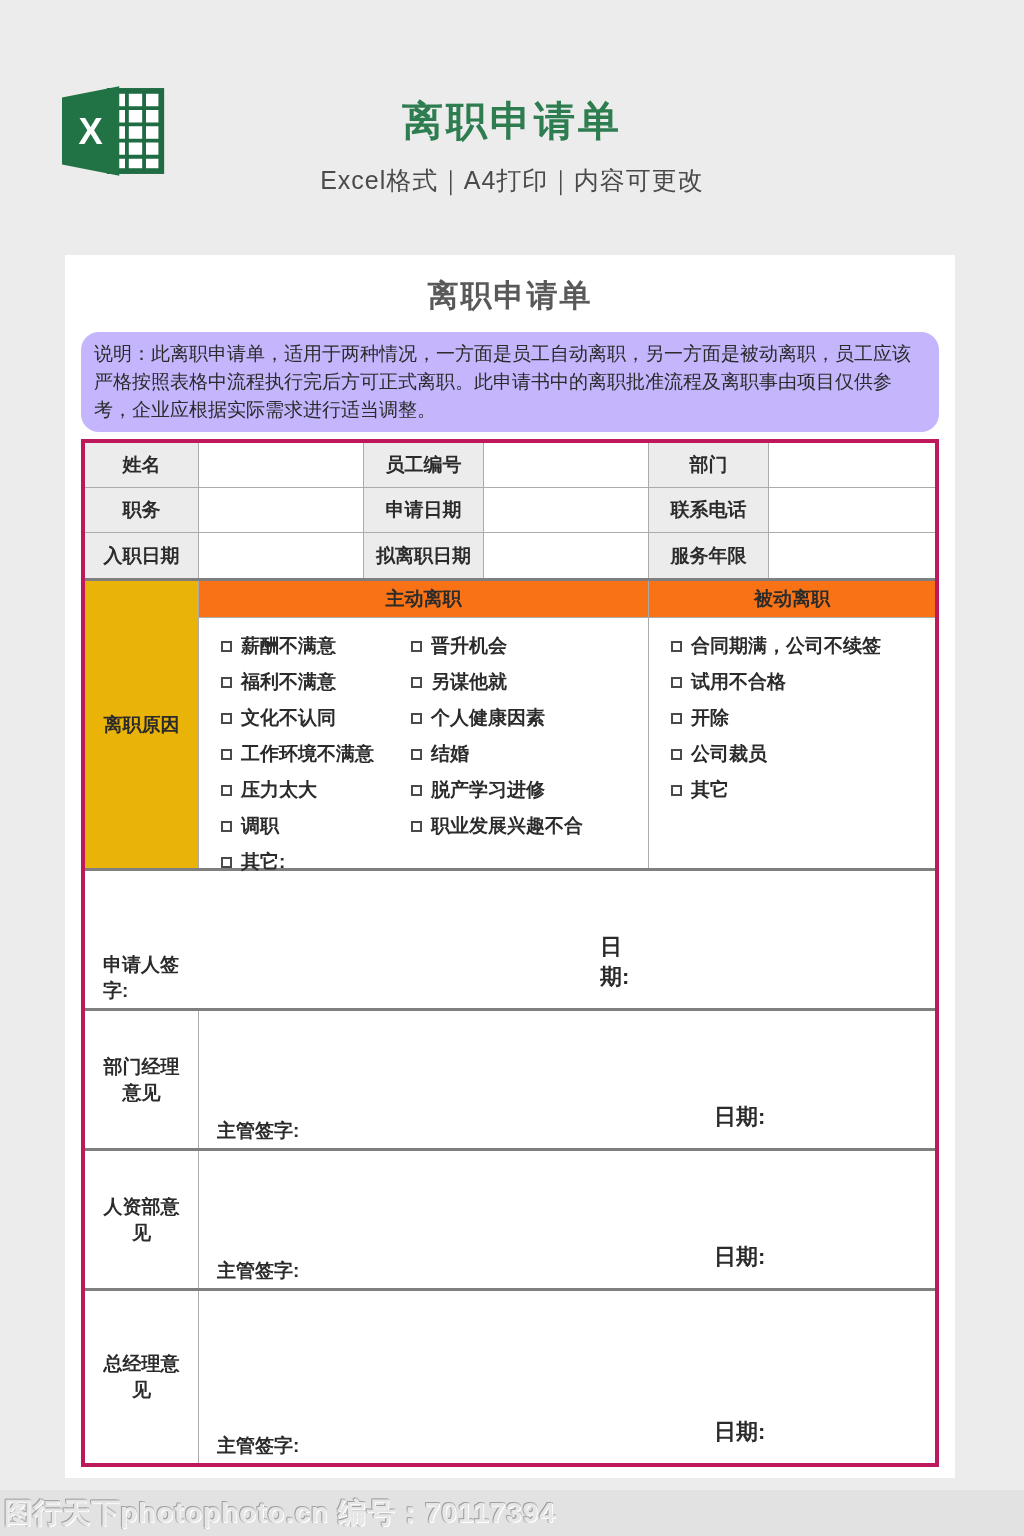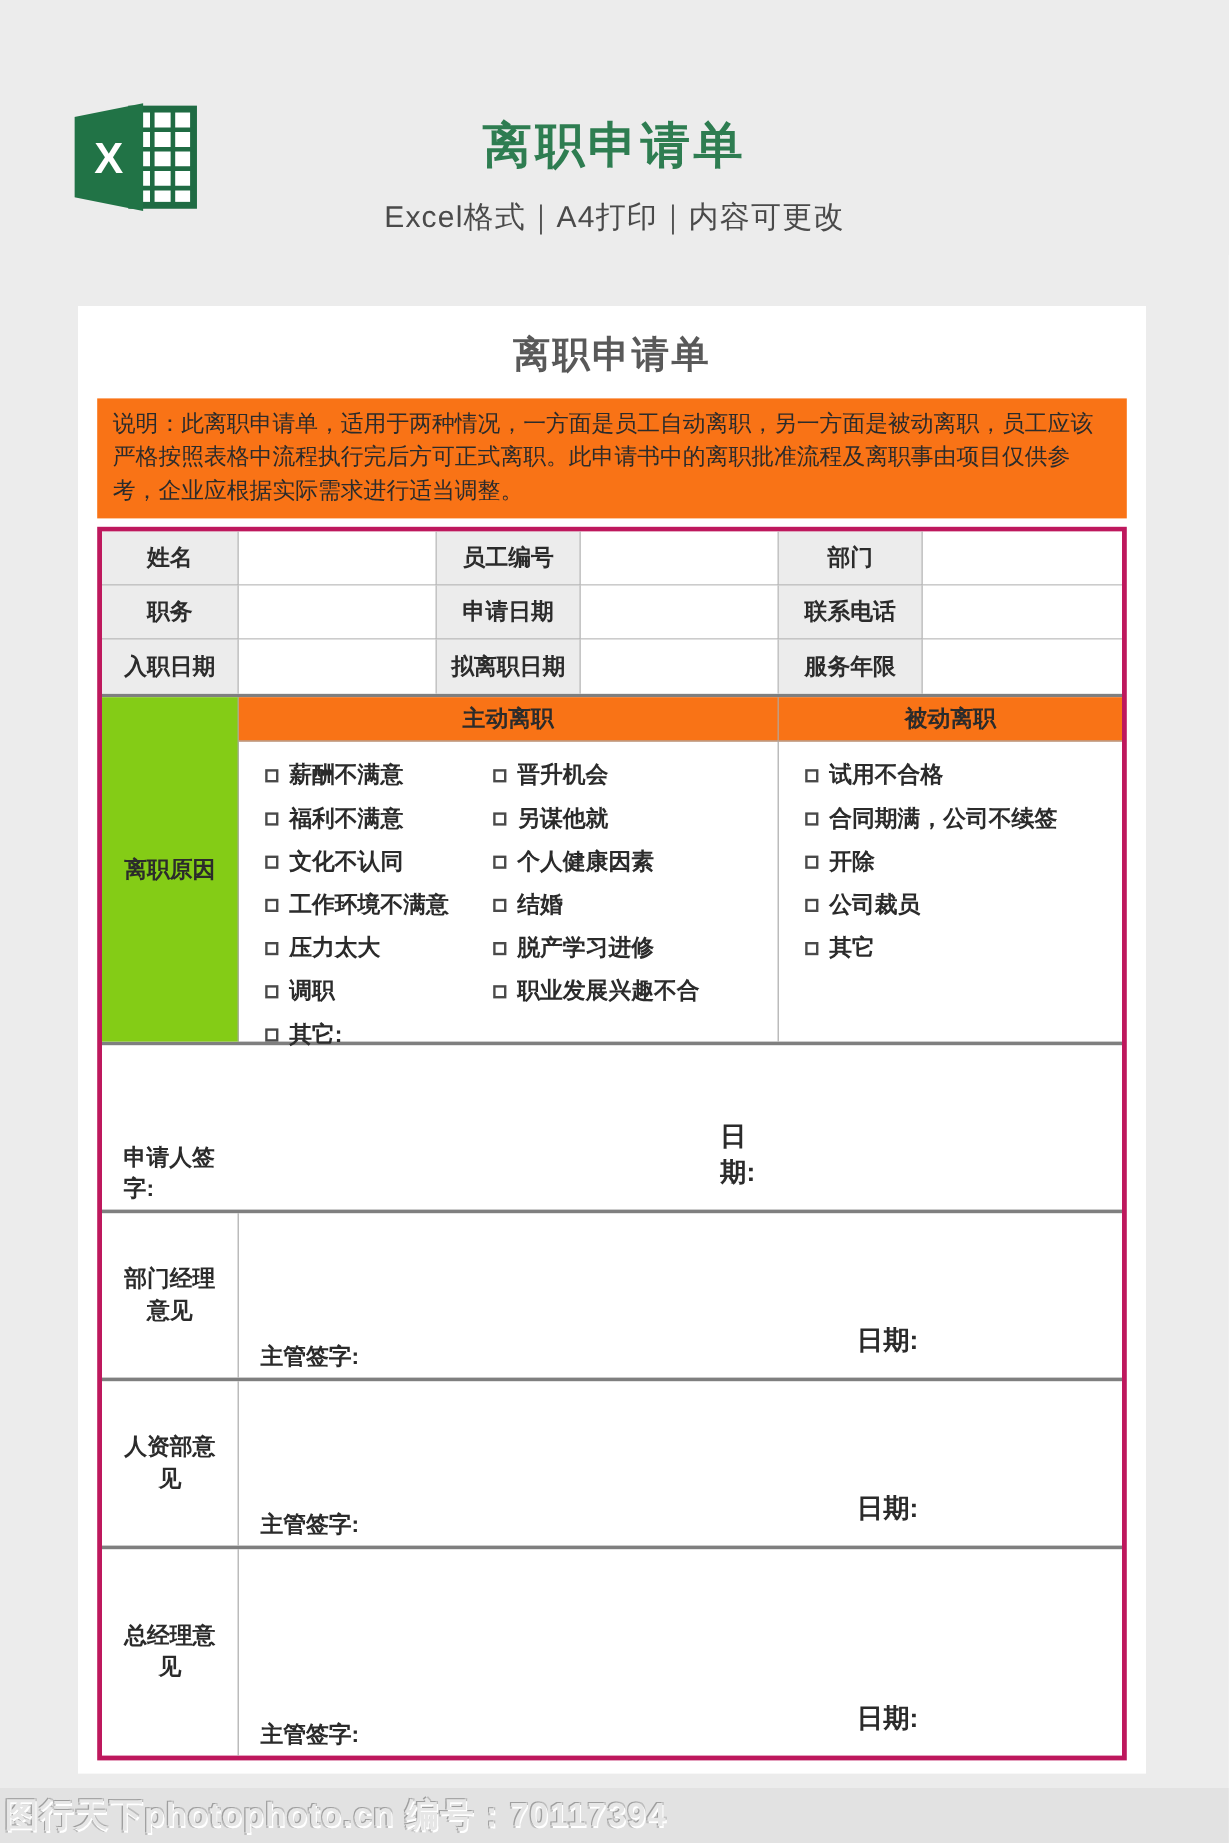--- a/index.html
+++ b/index.html
@@ -11,39 +11,39 @@
   .excel-icon { position:absolute; left:62px; top:84px; }
   .title-block { text-align:center; padding-top:94px; }
   .main-title { font-size:41px; font-weight:bold; color:#2e7d51; letter-spacing:3px; }
   .sub-title { margin-top:15px; font-size:25px; color:#4a4a4a; letter-spacing:1px; }
 
   
   .card { position:absolute; left:65px; top:255px; width:890px; height:1223px;
           background:#ffffff; padding:20px 16px 0; }
   .form-title { text-align:center; font-size:31px; font-weight:bold; color:#595959;
                 letter-spacing:2px; margin-bottom:15px; }
-  .desc { background:#f97316; color:#2b2b2b; font-size:19px; line-height:28px;
-          padding:8px 13px; }
+  .desc { background:#c4b5fd; color:#2b2b2b; font-size:19px; line-height:28px;
+          padding:8px 13px;border-radius:18px; }
 
   
   .tbl { margin-top:7px; border:4px solid #be185d; background:#ffffff;font-weight:bold; }
 
   .info-grid { display:grid; grid-template-columns:114px 165px 120px 165px 120px 1fr;
                grid-auto-rows:45px; }
   .info-grid > div { border-right:1px solid #ababab; border-bottom:1px solid #ababab;
                      display:flex; align-items:center; justify-content:center;
                      font-size:19px; color:#2b2b2b; }
   .info-grid > div:nth-child(6n) { border-right:none; }
   .info-grid > div:nth-child(n+13) { border-bottom:none; }
   .lbl-cell { background:#ececec; }
   .val-cell { background:#ffffff; }
 
   .reason { display:grid; grid-template-columns:114px 450px 1fr;
             grid-template-rows:37px 250px; border-top:3px solid #7f7f7f; }
-  .reason-label { grid-row:1 / 3; background:#84cc16; border-right:1px solid #ababab;
+  .reason-label { grid-row:1 / 3; background:#eab308; border-right:1px solid #ababab;
                   display:flex; align-items:center; justify-content:center;
                   font-size:19px; color:#2b2b2b; }
   .reason-head { background:#f97316; border-bottom:1px solid #ababab;
                  display:flex; align-items:center; justify-content:center;
                  font-size:19px; color:#2b2b2b; }
   .reason-head.active { border-right:1px solid #ababab; }
   .reason-body { padding:10px 0 0 22px; font-size:19px; color:#2b2b2b; }
   .reason-body.active { border-right:1px solid #ababab; display:flex; }
   .rcol1 { width:190px; }
   .rcol2 { flex:1; }
@@ -177,25 +177,25 @@
             <div class="chk-item">
                 <span class="cb"></span>
                 <span>职业发展兴趣不合</span>
               </div>
           </div>
         </div>
 
         <div class="reason-body">
           <div class="chk-item">
               <span class="cb"></span>
+              <span>合同期满，公司不续签</span>
+            </div>
+          <div class="chk-item">
+              <span class="cb"></span>
               <span>试用不合格</span>
-            </div>
-          <div class="chk-item">
-              <span class="cb"></span>
-              <span>合同期满，公司不续签</span>
             </div>
           <div class="chk-item">
               <span class="cb"></span>
               <span>开除</span>
             </div>
           <div class="chk-item">
               <span class="cb"></span>
               <span>公司裁员</span>
             </div>
           <div class="chk-item">

